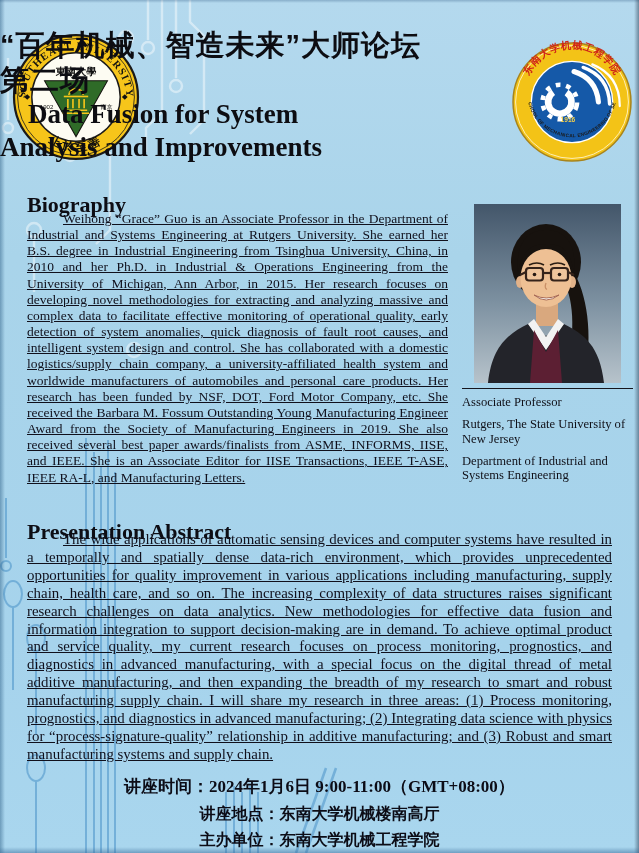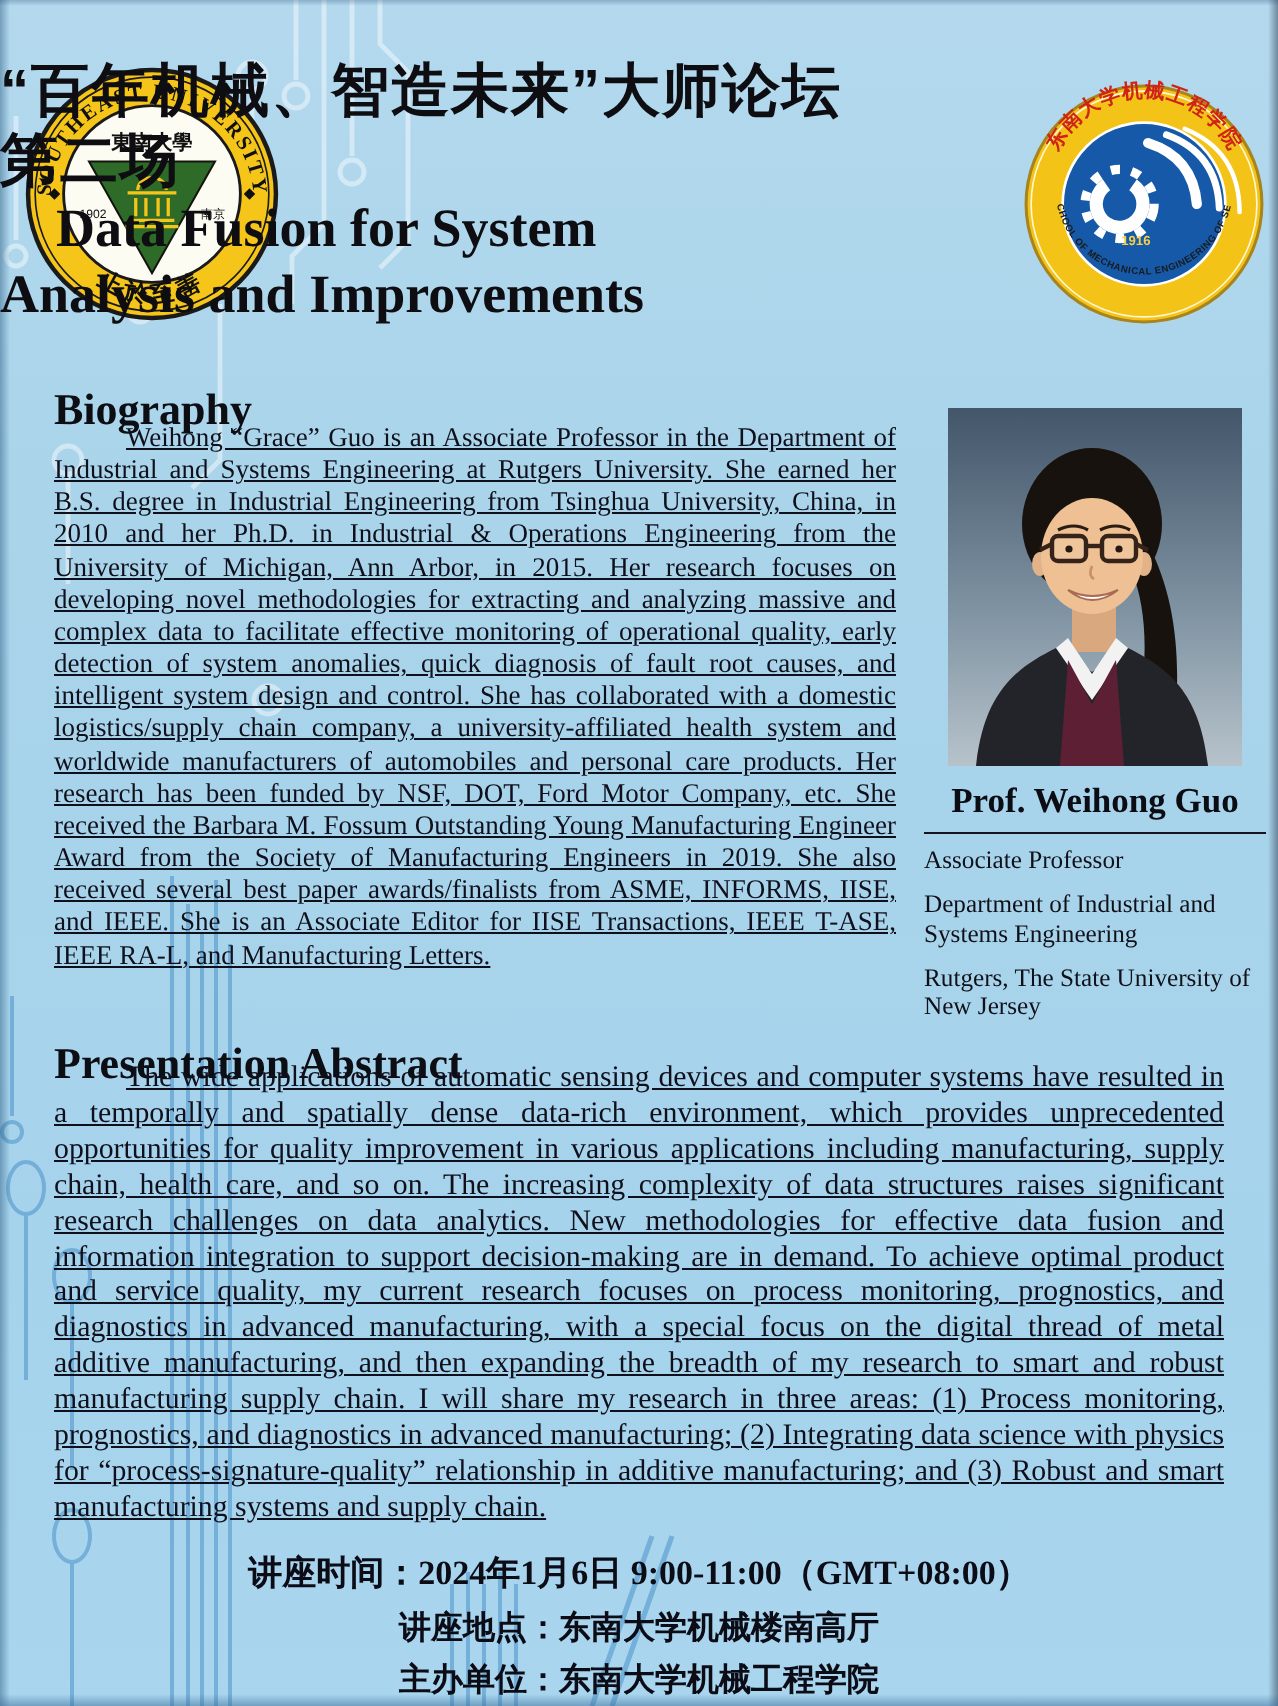--- a/index.html
+++ b/index.html
@@ -191,25 +191,24 @@
         <path d="M52,68 l-6,3 M94,68 l6,3" fill="none"></path>
       </g>
       <circle cx="60.5" cy="70.5" r="1.8" fill="#241812"></circle>
       <circle cx="85.5" cy="70.5" r="1.8" fill="#241812"></circle>
       <path d="M72,79 q-2,5 1,6.5" stroke="#c98f66" stroke-width="1.3" fill="none"></path>
       <path d="M60,91 Q72,101 85,91 Q72,97 60,91 Z" fill="#ffffff" stroke="#a86a55" stroke-width="1"></path>
       <path d="M14,179 C18,142 34,130 54,120 L72,132 L90,120 C110,130 126,142 130,179 Z" fill="#23242a"></path>
       <path d="M54,120 L72,146 L90,120 L84,115 L72,133 L60,115 Z" fill="#f2f2f2"></path>
       <path d="M60,126 L72,148 L84,126 L88,179 L56,179 Z" fill="#5c1f33"></path>
     </svg>
-    <div class="speaker-name">Prof. Weihong Guo</div>
     <hr class="speaker-rule">
     <div class="speaker-item">Associate Professor</div>
+    <div class="speaker-item">Rutgers, The State University of New Jersey</div>
     <div class="speaker-item">Department of Industrial and Systems Engineering</div>
-    <div class="speaker-item">Rutgers, The State University of New Jersey</div>
   </div>
 
   <h2 class="sec-heading abs-heading">Presentation Abstract</h2>
   <div class="body-text abs-text">
     <p>The wide applications of automatic sensing devices and computer systems have resulted in a temporally and spatially dense data-rich environment, which provides unprecedented opportunities for quality improvement in various applications including manufacturing, supply chain, health care, and so on. The increasing complexity of data structures raises significant research challenges on data analytics. New methodologies for effective data fusion and information integration to support decision-making are in demand. To achieve optimal product and service quality, my current research focuses on process monitoring, prognostics, and diagnostics in advanced manufacturing, with a special focus on the digital thread of metal additive manufacturing, and then expanding the breadth of my research to smart and robust manufacturing supply chain. I will share my research in three areas: (1) Process monitoring, prognostics, and diagnostics in advanced manufacturing; (2) Integrating data science with physics for “process-signature-quality” relationship in additive manufacturing; and (3) Robust and smart manufacturing systems and supply chain.</p>
   </div>
 
   <div class="footer-line f1">讲座时间：2024年1月6日 9:00-11:00（GMT+08:00）</div>
   <div class="footer-line f2">讲座地点：东南大学机械楼南高厅</div>
   <div class="footer-line f3">主办单位：东南大学机械工程学院</div>

